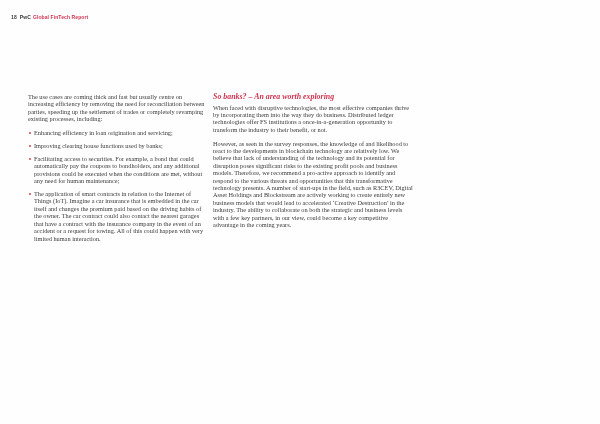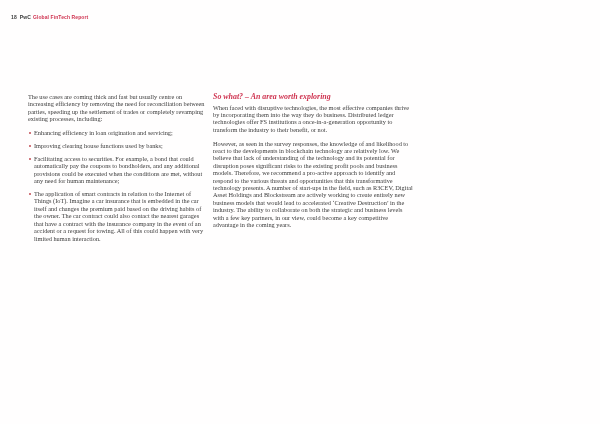--- a/index.html
+++ b/index.html
@@ -81,18 +81,18 @@
         <span class="bullet-text">Facilitating access to securities. For example, a bond that could automatically pay the coupons to bondholders, and any additional provisions could be executed when the conditions are met, without any need for human maintenance;</span>
       </li>
       <li>
         <span class="bullet-marker"></span>
         <span class="bullet-text">The application of smart contracts in relation to the Internet of Things (IoT). Imagine a car insurance that is embedded in the car itself and changes the premium paid based on the driving habits of the owner. The car contract could also contact the nearest garages that have a contract with the insurance company in the event of an accident or a request for towing. All of this could happen with very limited human interaction.</span>
       </li>
     </ul>
   </div>
 
   <div class="col col-right">
-    <h2 class="section-heading">So what? – An area worth exploring</h2>
+    <h2 class="section-heading">So banks? – An area worth exploring</h2>
     <p>When faced with disruptive technologies, the most effective companies thrive by incorporating them into the way they do business. Distributed ledger technologies offer FS institutions a once-in-a-generation opportunity to transform the industry to their benefit, or not.</p>
     <p>However, as seen in the survey responses, the knowledge of and likelihood to react to the developments in blockchain technology are relatively low. We believe that lack of understanding of the technology and its potential for disruption poses significant risks to the existing profit pools and business models. Therefore, we recommend a pro-active approach to identify and respond to the various threats and opportunities that this transformative technology presents. A number of start-ups in the field, such as R3CEV, Digital Asset Holdings and Blockstream are actively working to create entirely new business models that would lead to accelerated ‘Creative Destruction’ in the industry. The ability to collaborate on both the strategic and business levels with a few key partners, in our view, could become a key competitive advantage in the coming years.</p>
   </div>
 
 </div>
 
 </body></html>

